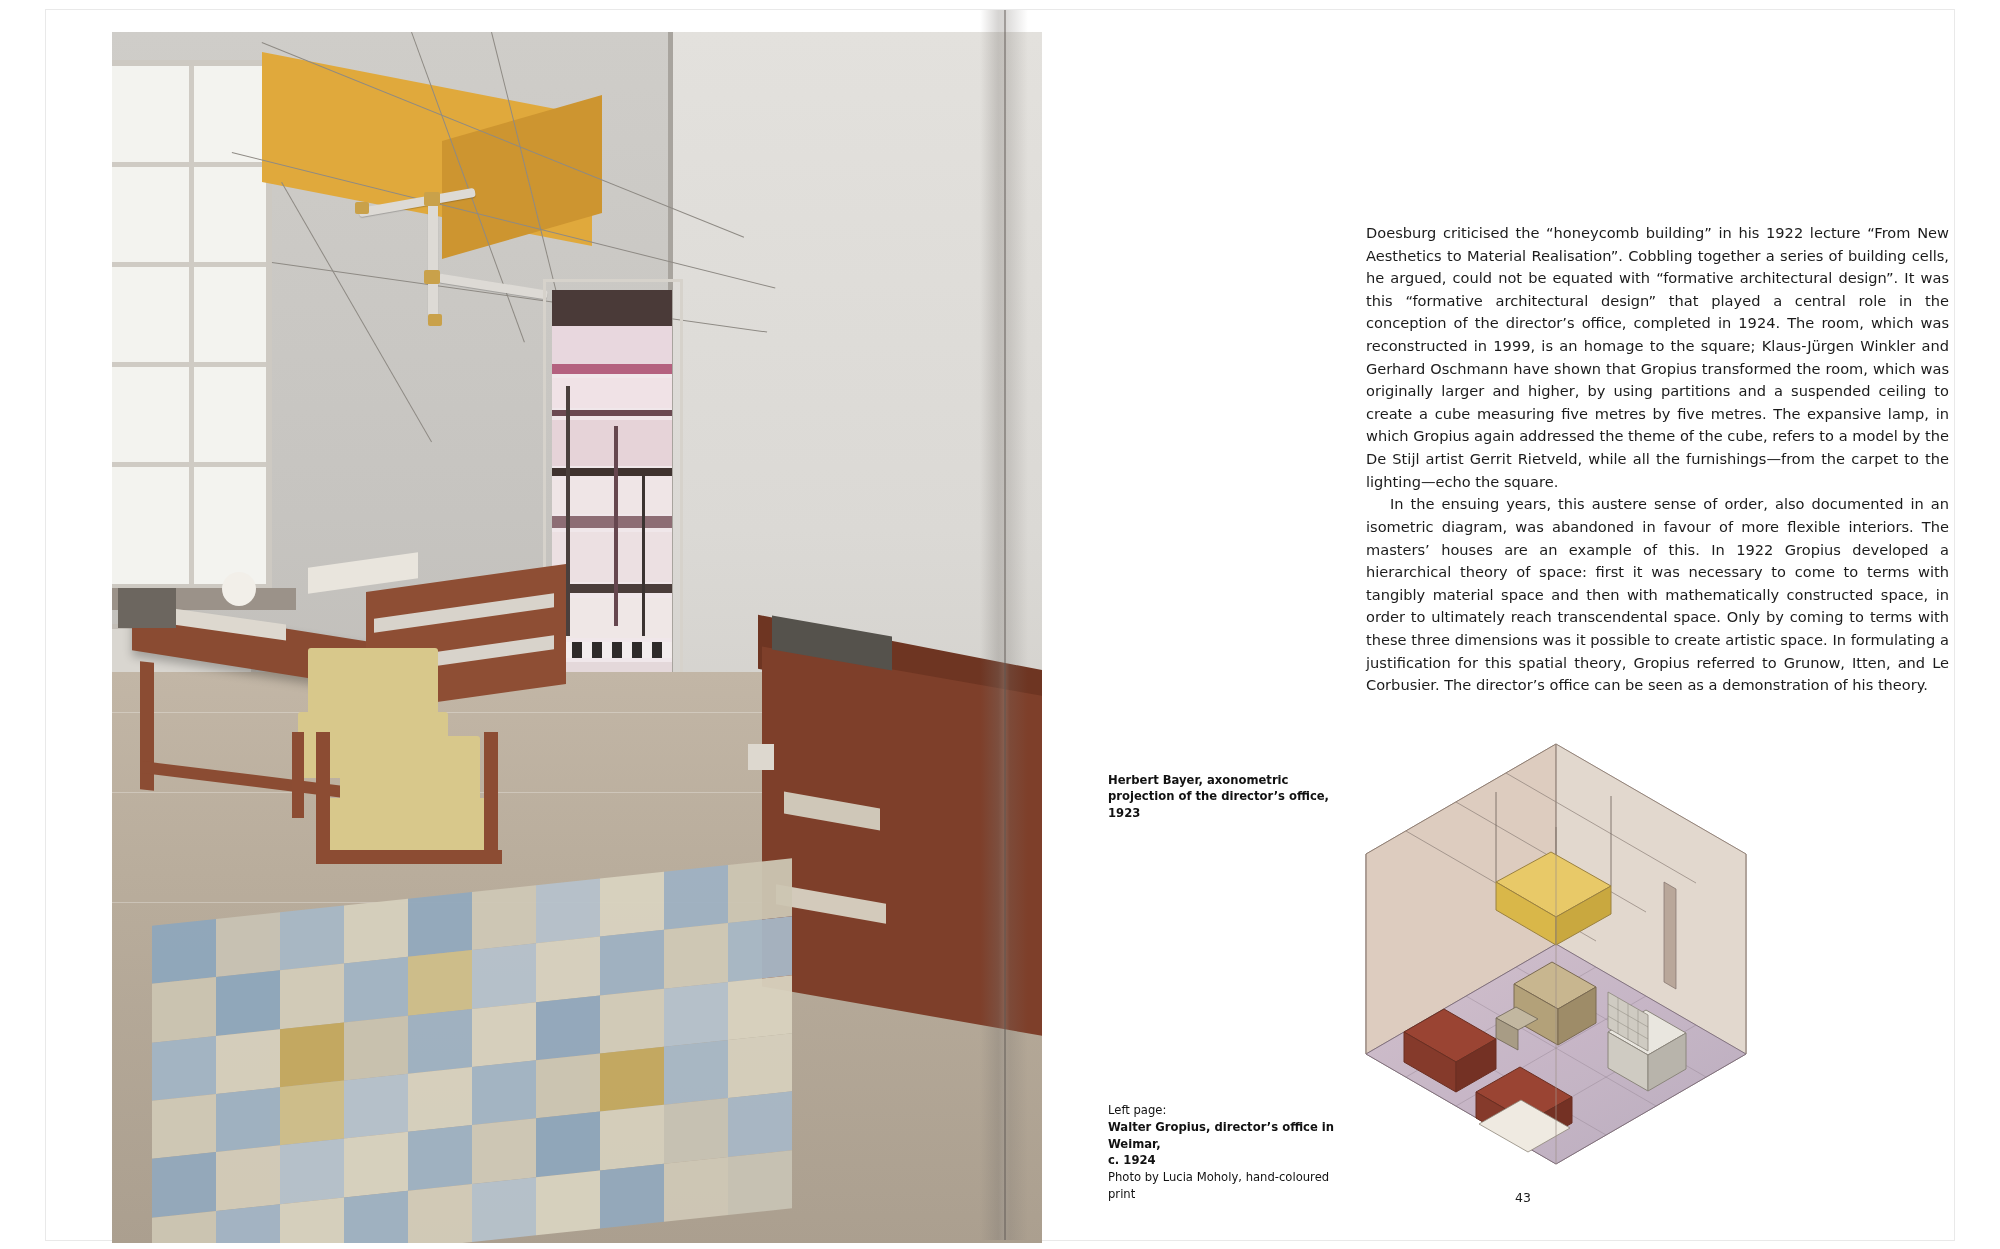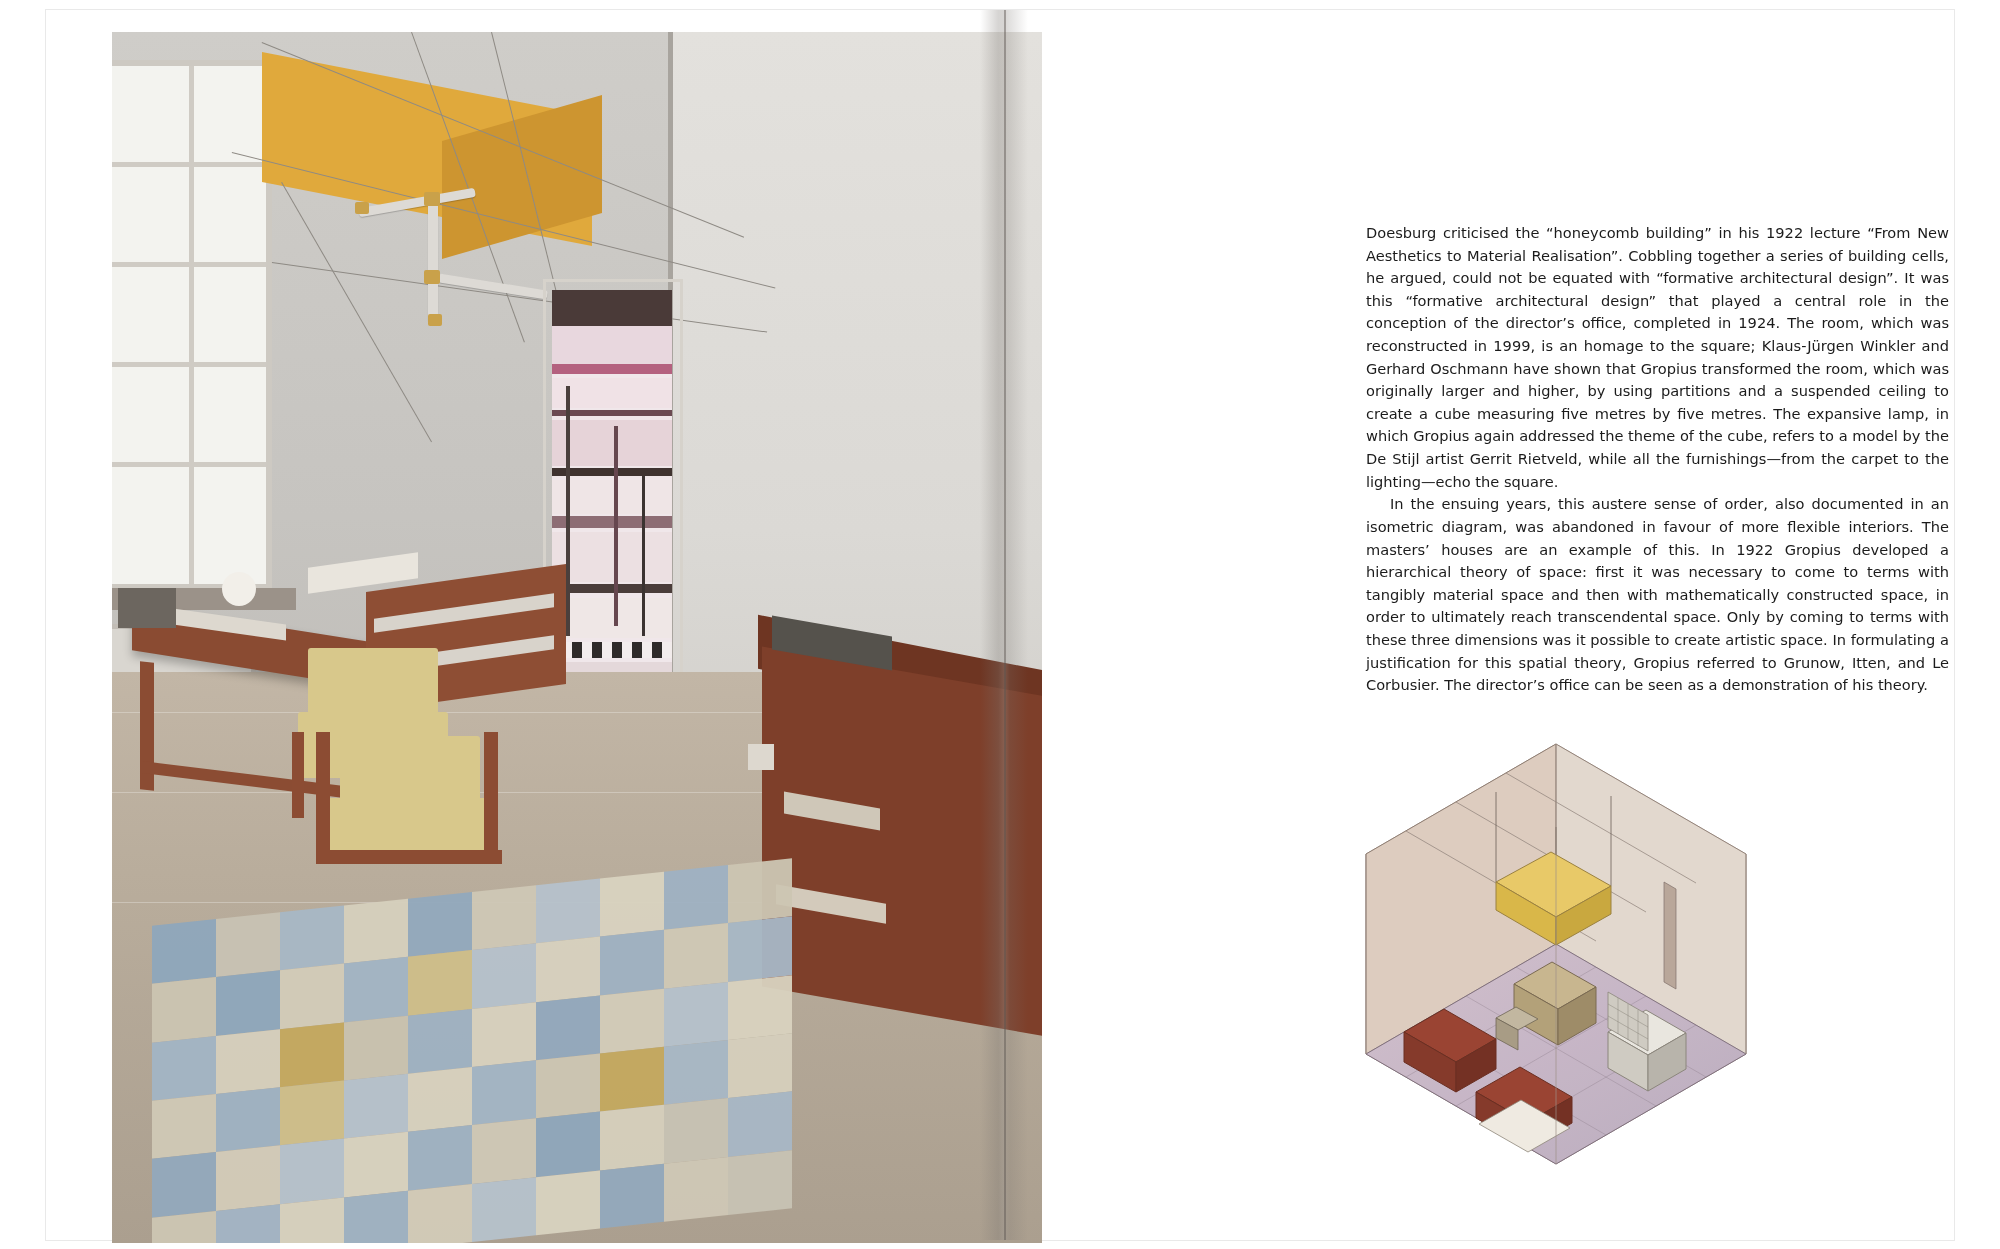--- a/index.html
+++ b/index.html
@@ -368,20 +368,21 @@
     </div>
 
     <div class="rpage">
 
 
       <div class="body-col">
         <p>Doesburg criticised the “honeycomb building” in his 1922 lecture “From New Aesthetics to Material Realisation”. Cobbling together a series of building cells, he argued, could not be equated with “formative architectural design”. It was this “formative architectural design” that played a central role in the conception of the director’s office, completed in 1924. The room, which was reconstructed in 1999, is an homage to the square; Klaus-Jürgen Winkler and Gerhard Oschmann have shown that Gropius transformed the room, which was originally larger and higher, by using partitions and a suspended ceiling to create a cube measuring five metres by five metres. The expansive lamp, in which Gropius again addressed the theme of the cube, refers to a model by the De Stijl artist Gerrit Rietveld, while all the furnishings—from the carpet to the lighting—echo the square.</p>
         <p>In the ensuing years, this austere sense of order, also documented in an isometric diagram, was abandoned in favour of more flexible interiors. The masters’ houses are an example of this. In 1922 Gropius developed a hierarchical theory of space: first it was necessary to come to terms with tangibly material space and then with mathematically constructed space, in order to ultimately reach transcendental space. Only by coming to terms with these three dimensions was it possible to create artistic space. In formulating a justification for this spatial theory, Gropius referred to Grunow, Itten, and Le Corbusier. The director’s office can be seen as a demonstration of his theory.</p>
       </div>
 
+      <div class="cap-top">Herbert Bayer, axonometric projection of the director’s office, 1923</div>
 
       <div class="axo">
         <svg viewBox="0 0 420 440" xmlns="http://www.w3.org/2000/svg">
           <defs>
             <linearGradient id="floorG" x1="0" y1="0" x2="1" y2="1">
               <stop offset="0%" stop-color="#cdb9c8"></stop>
                 <stop offset="100%" stop-color="#b4a4b8"></stop>
             </linearGradient>
           </defs>
 
@@ -446,20 +447,27 @@
 
           <g stroke="#9d8f88" stroke-width="0.7">
             <line x1="20" y1="122" x2="20" y2="322"></line>
             <line x1="400" y1="122" x2="400" y2="322"></line>
             <line x1="210" y1="12" x2="210" y2="212"></line>
             <line x1="210" y1="212" x2="210" y2="432"></line>
           </g>
         </svg>
       </div>
 
-
+      <div class="cap-bottom">
+        <div class="lead">Left page:</div>
+        <div class="bold">Walter Gropius, director’s office in Weimar,</div>
+        <div class="bold">c. 1924</div>
+        <div class="lead">Photo by Lucia Moholy, hand-coloured print</div>
+      </div>
+
+      <div class="folio">43</div>
     </div>
 
   </div>
 
   <div class="gutter"></div>
   <div class="gutter-line"></div>
 </div>
 
 </body></html>

